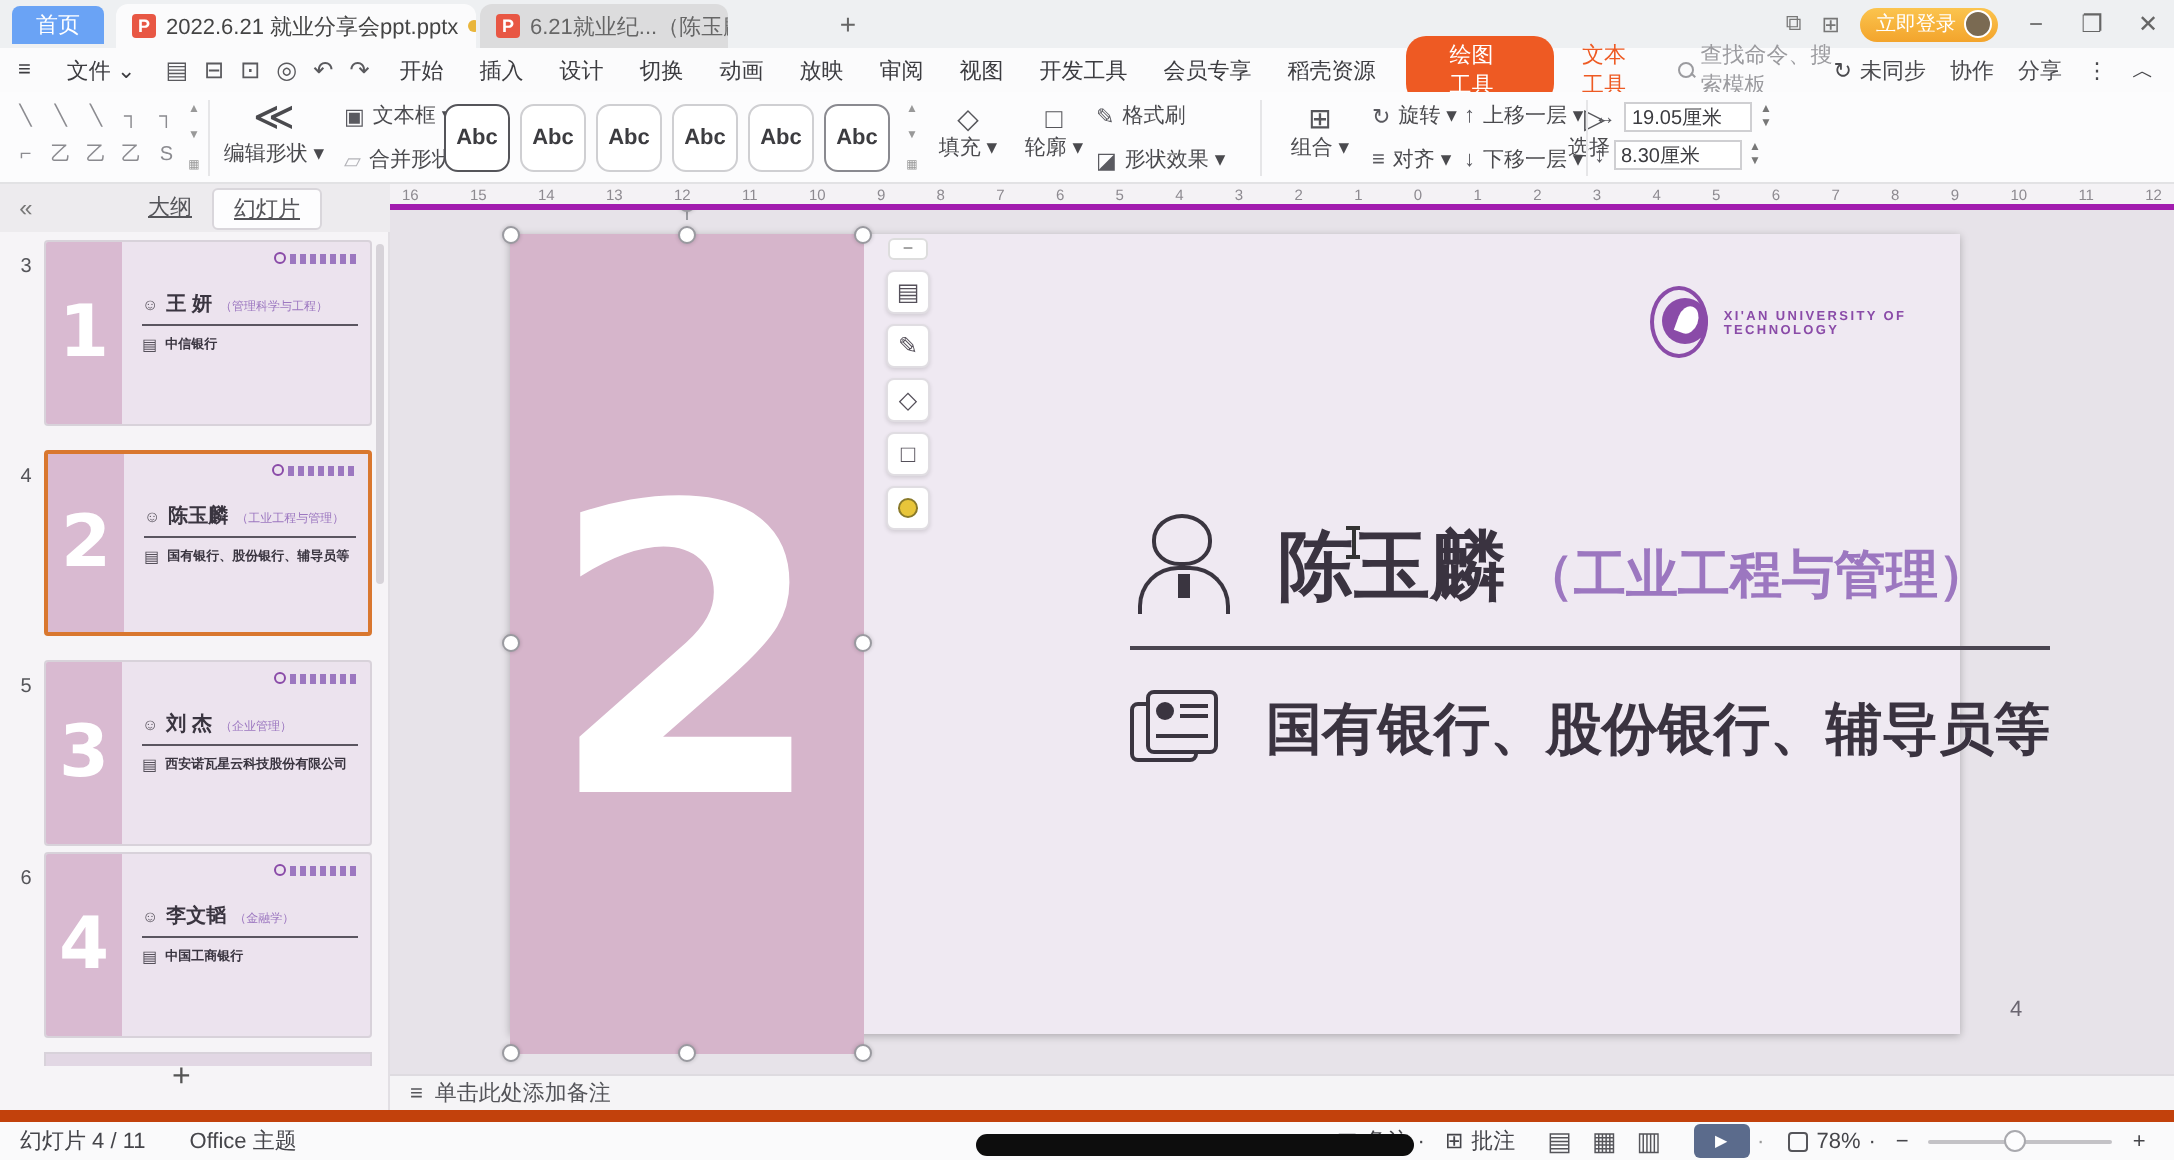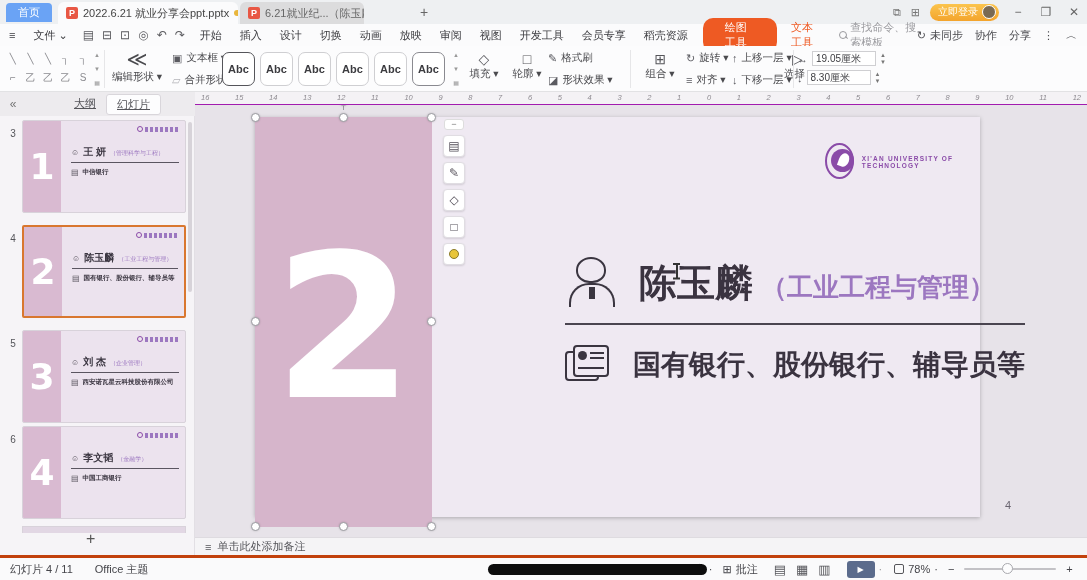--- a/index.html
+++ b/index.html
@@ -63,21 +63,21 @@
   .stack-btn { position:absolute; top:5px; width:44px; text-align:center; }
   .stack-btn .big-ico { font-size:14px; color:#55555a; line-height:16px; }
   .size-fields { position:absolute; left:797px; top:5px; display:flex; flex-direction:column; gap:4px; }
   .size-row { display:flex; align-items:center; gap:4px; }
   .size-row input { width:64px; height:15px; border:1px solid #cfcfd2; font-size:10px; color:#3c3c40;
                     padding:0 3px; font-family:"Liberation Sans",sans-serif; background:#fff; }
   .stepper { font-size:6px; color:#777; line-height:7px; }
 
   
   .ruler { position:absolute; left:195px; top:92px; width:892px; height:13px; background:#f4f2f5;
-           border-bottom:1px solid #a21caf;font-style:italic; }
+           border-bottom:3px solid #a21caf; }
   #ruler-numbers { display:flex; justify-content:space-between; padding:1px 6px 0 6px; font-size:7.5px; color:#8d8a90; }
 
   
   .sidebar { position:absolute; left:0; top:92px; width:195px; height:463px; background:#f6f4f7; border-right:1px solid #e2dfe4; }
   .sb-header { position:absolute; left:0; top:0; width:195px; height:24px; background:#edebee;
                display:flex; align-items:center; font-size:11px; color:#55555a; }
   .sb-collapse { width:26px; text-align:center; color:#777; font-size:12px; }
   .sb-tabs { display:flex; margin-left:38px;text-decoration:underline; }
   .sb-tab { padding:2px 10px; border-radius:3px; }
   .sb-tab.selected { background:#fdfdfe; border:1px solid #d9d6db; }
@@ -154,21 +154,21 @@
   .ibeam::before { content:""; position:absolute; left:4px; top:0; width:1.5px; height:16px; background:#333; }
   .ibeam::after { content:""; position:absolute; left:1px; top:0; width:7px; height:1.5px; background:#333;
                   box-shadow:0 14.5px 0 #333; }
   .page-num { position:absolute; left:750px; top:382px; font-size:11px; color:#6a6570; }
 
   
   .notesbar { position:absolute; left:195px; top:537px; width:892px; height:18px; background:#f5f4f6;
               border-top:1px solid #dedbe0; display:flex; align-items:center; gap:6px; padding-left:10px;
               font-size:11px; color:#55555a; }
   .statusbar { position:absolute; left:0; top:555px; width:1087px; height:25px; background:#fafafb;
-               border-top:3px solid #c2410c; display:flex; align-items:center; font-size:11px; color:#45454a; }
+               border-top:6px solid #c2410c; display:flex; align-items:center; font-size:11px; color:#45454a; }
   .scrubber { position:absolute; left:488px; top:6px; width:219px; height:11px; background:#0d0d0d; border-radius:6px; }
   .sb-item { display:flex; align-items:center; gap:4px; white-space:nowrap; }
   .view-icos { display:flex; gap:10px; font-size:13px; color:#55555a; }
   .play-btn { width:28px; height:17px; background:#5b6b8c; border-radius:3px; color:#fff; font-size:8px;
               display:flex; align-items:center; justify-content:center; }
   .zoom-track { position:relative; width:92px; height:2px; background:#c3c2c6; border-radius:1px; }
   .zoom-handle { position:absolute; left:38px; top:-5px; width:11px; height:11px; border-radius:50%; background:#fdfdfe; border:1px solid #a9a9ae; }
   .fit-ico { width:10px; height:10px; border:1.2px solid #55555a; border-radius:2px; position:relative; }
   .fit-ico::after { content:""; position:absolute; left:2px; top:2px; right:2px; bottom:2px; background:#fafafb; }
 </style>

